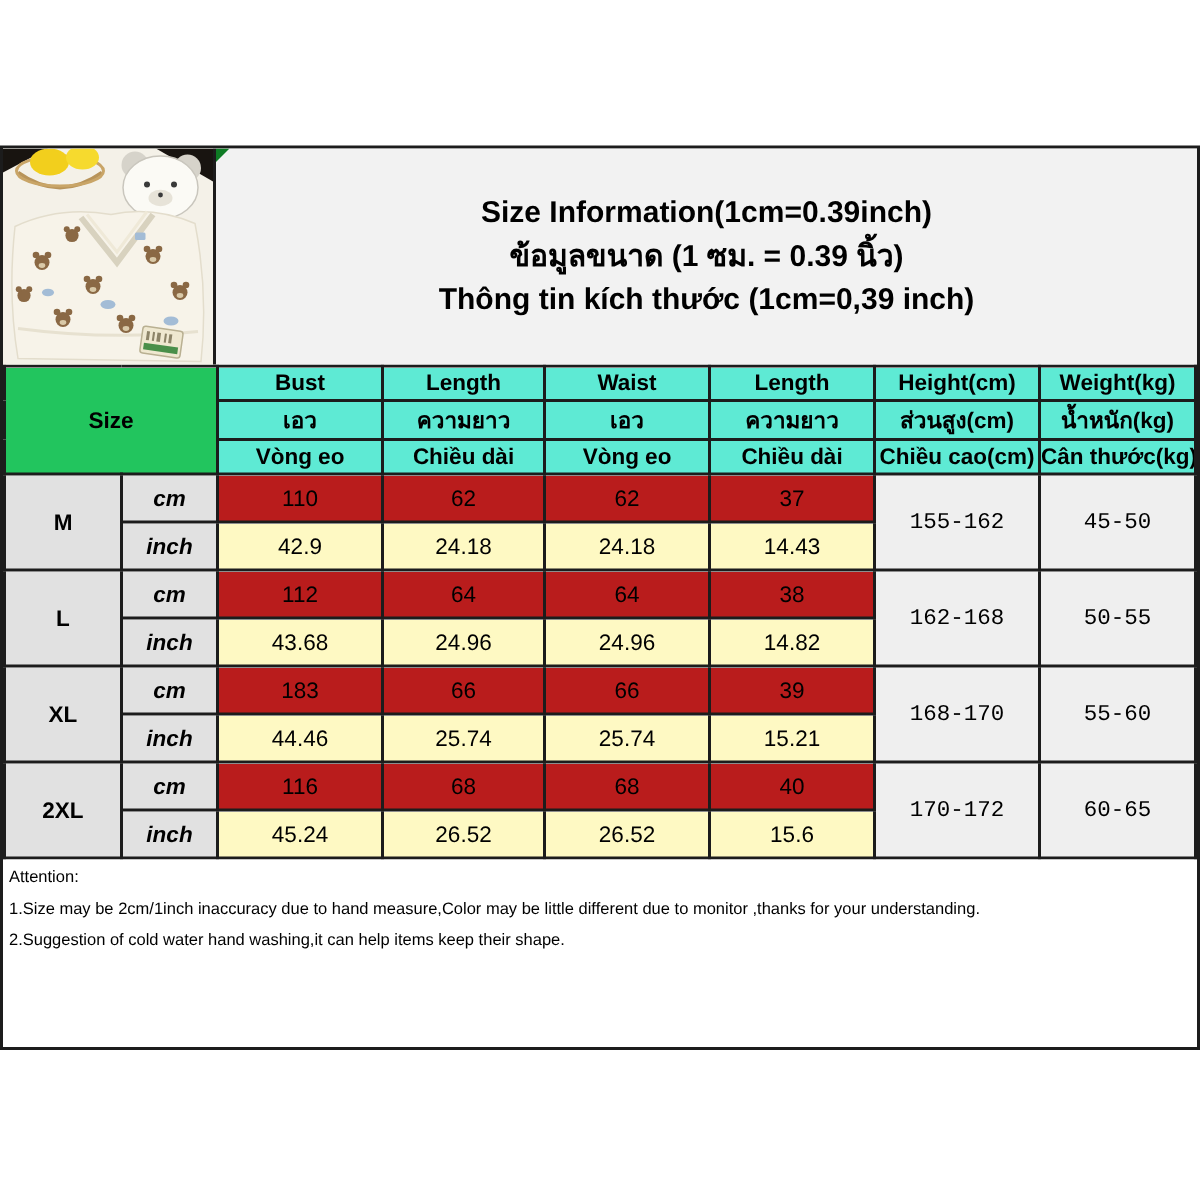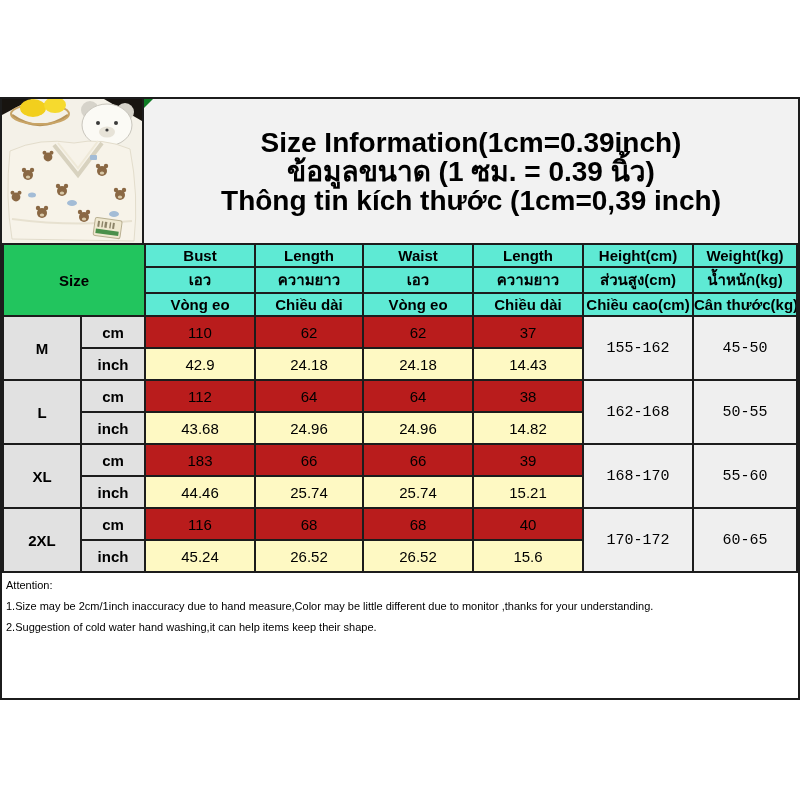--- a/index.html
+++ b/index.html
@@ -15,34 +15,34 @@
   .photo-wrap{width:140px;height:144px;flex:0 0 140px;background:#f4f1e8;}
   .title-block{
     flex:1;background:#f2f2f2;border-left:2px solid #1c1c1c;
     display:flex;flex-direction:column;justify-content:center;align-items:center;
     position:relative;
   }
   .cell-marker{
     position:absolute;top:0;left:0;width:0;height:0;
     border-top:9px solid #0e7b24;border-right:9px solid transparent;
   }
-  .title-line{font-weight:bold;font-size:28px;line-height:29px;text-align:center;}
+  .title-line{font-weight:bold;font-size:20px;line-height:29px;text-align:center;}
   table.size-table{
     border-collapse:collapse;width:796px;table-layout:fixed;
   }
   .size-table th,.size-table td{
     border:2px solid #1c1c1c;text-align:center;vertical-align:middle;
     font-size:15px;padding:0;overflow:hidden;white-space:nowrap;
   }
   .size-table tr.hdr-row{height:23px;}
   .size-table tr.data-row{height:32px;}
   .hdr{background:#5eead4;font-weight:bold;}
   .size-big{background:#22c55e;font-weight:bold;font-size:30px;}
   .size-label{background:#e1e1e1;font-weight:bold;font-size:17px;}
-  .unit{background:#e1e1e1;font-weight:bold;}
+  .unit{background:#e1e1e1;font-weight:bold;font-style:italic;}
   .cm-val{background:#b91c1c;font-weight:normal;margin-left:48px;}
   .inch-val{background:#fef9c3;font-weight:normal;}
   .range{background:#efefef;font-weight:normal;font-family:Liberation Mono, monospace;}
   .attention{
     background:#fff;padding:2px 4px 0 4px;font-size:11px;line-height:21px;
   }
   .attention .att-line{margin:0;}
 </style>
 </head>
 <body>

